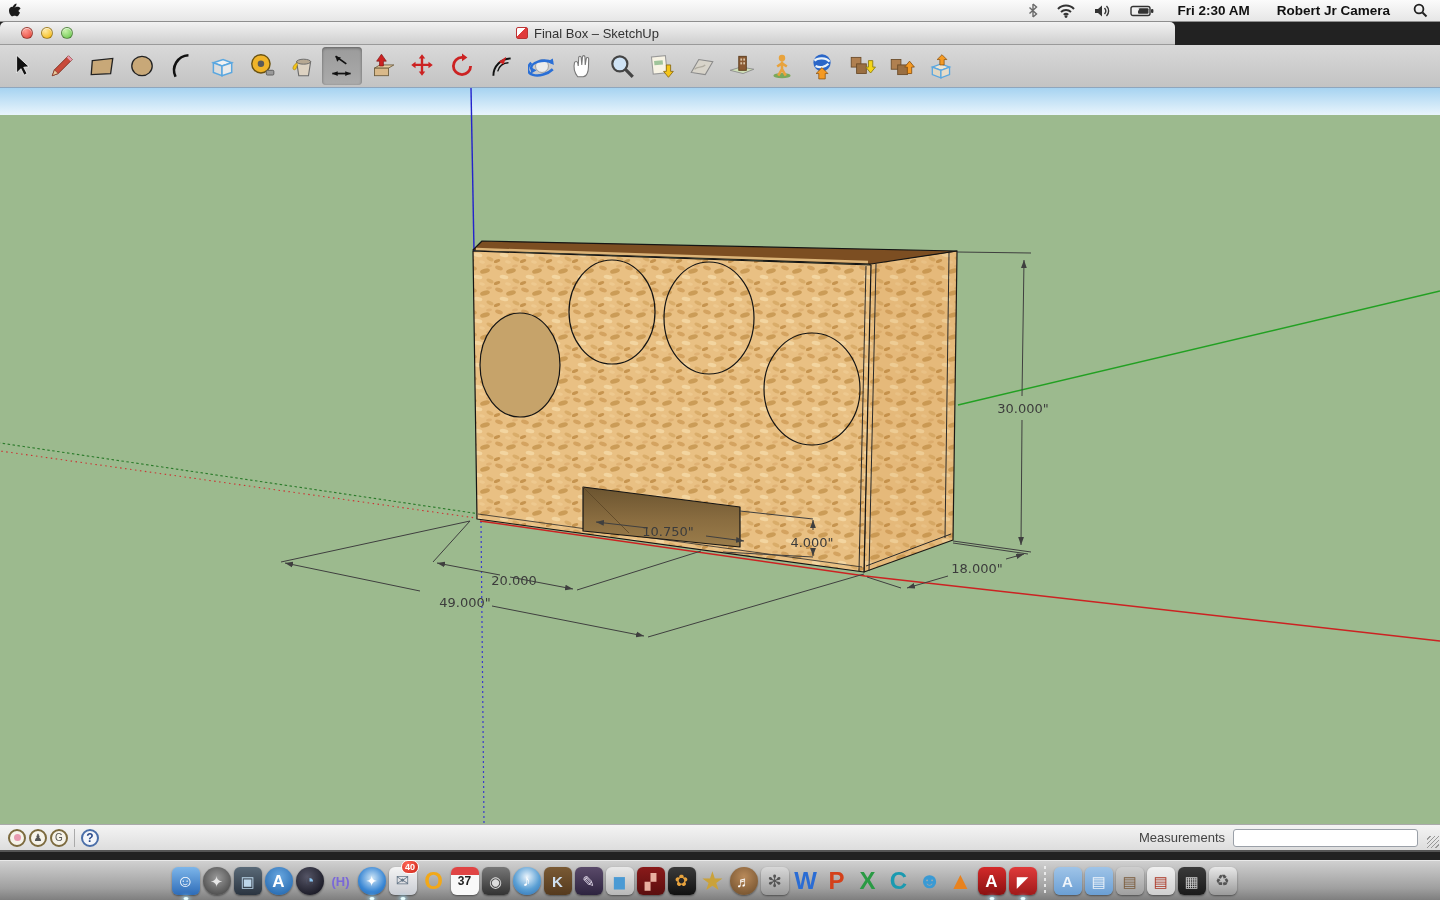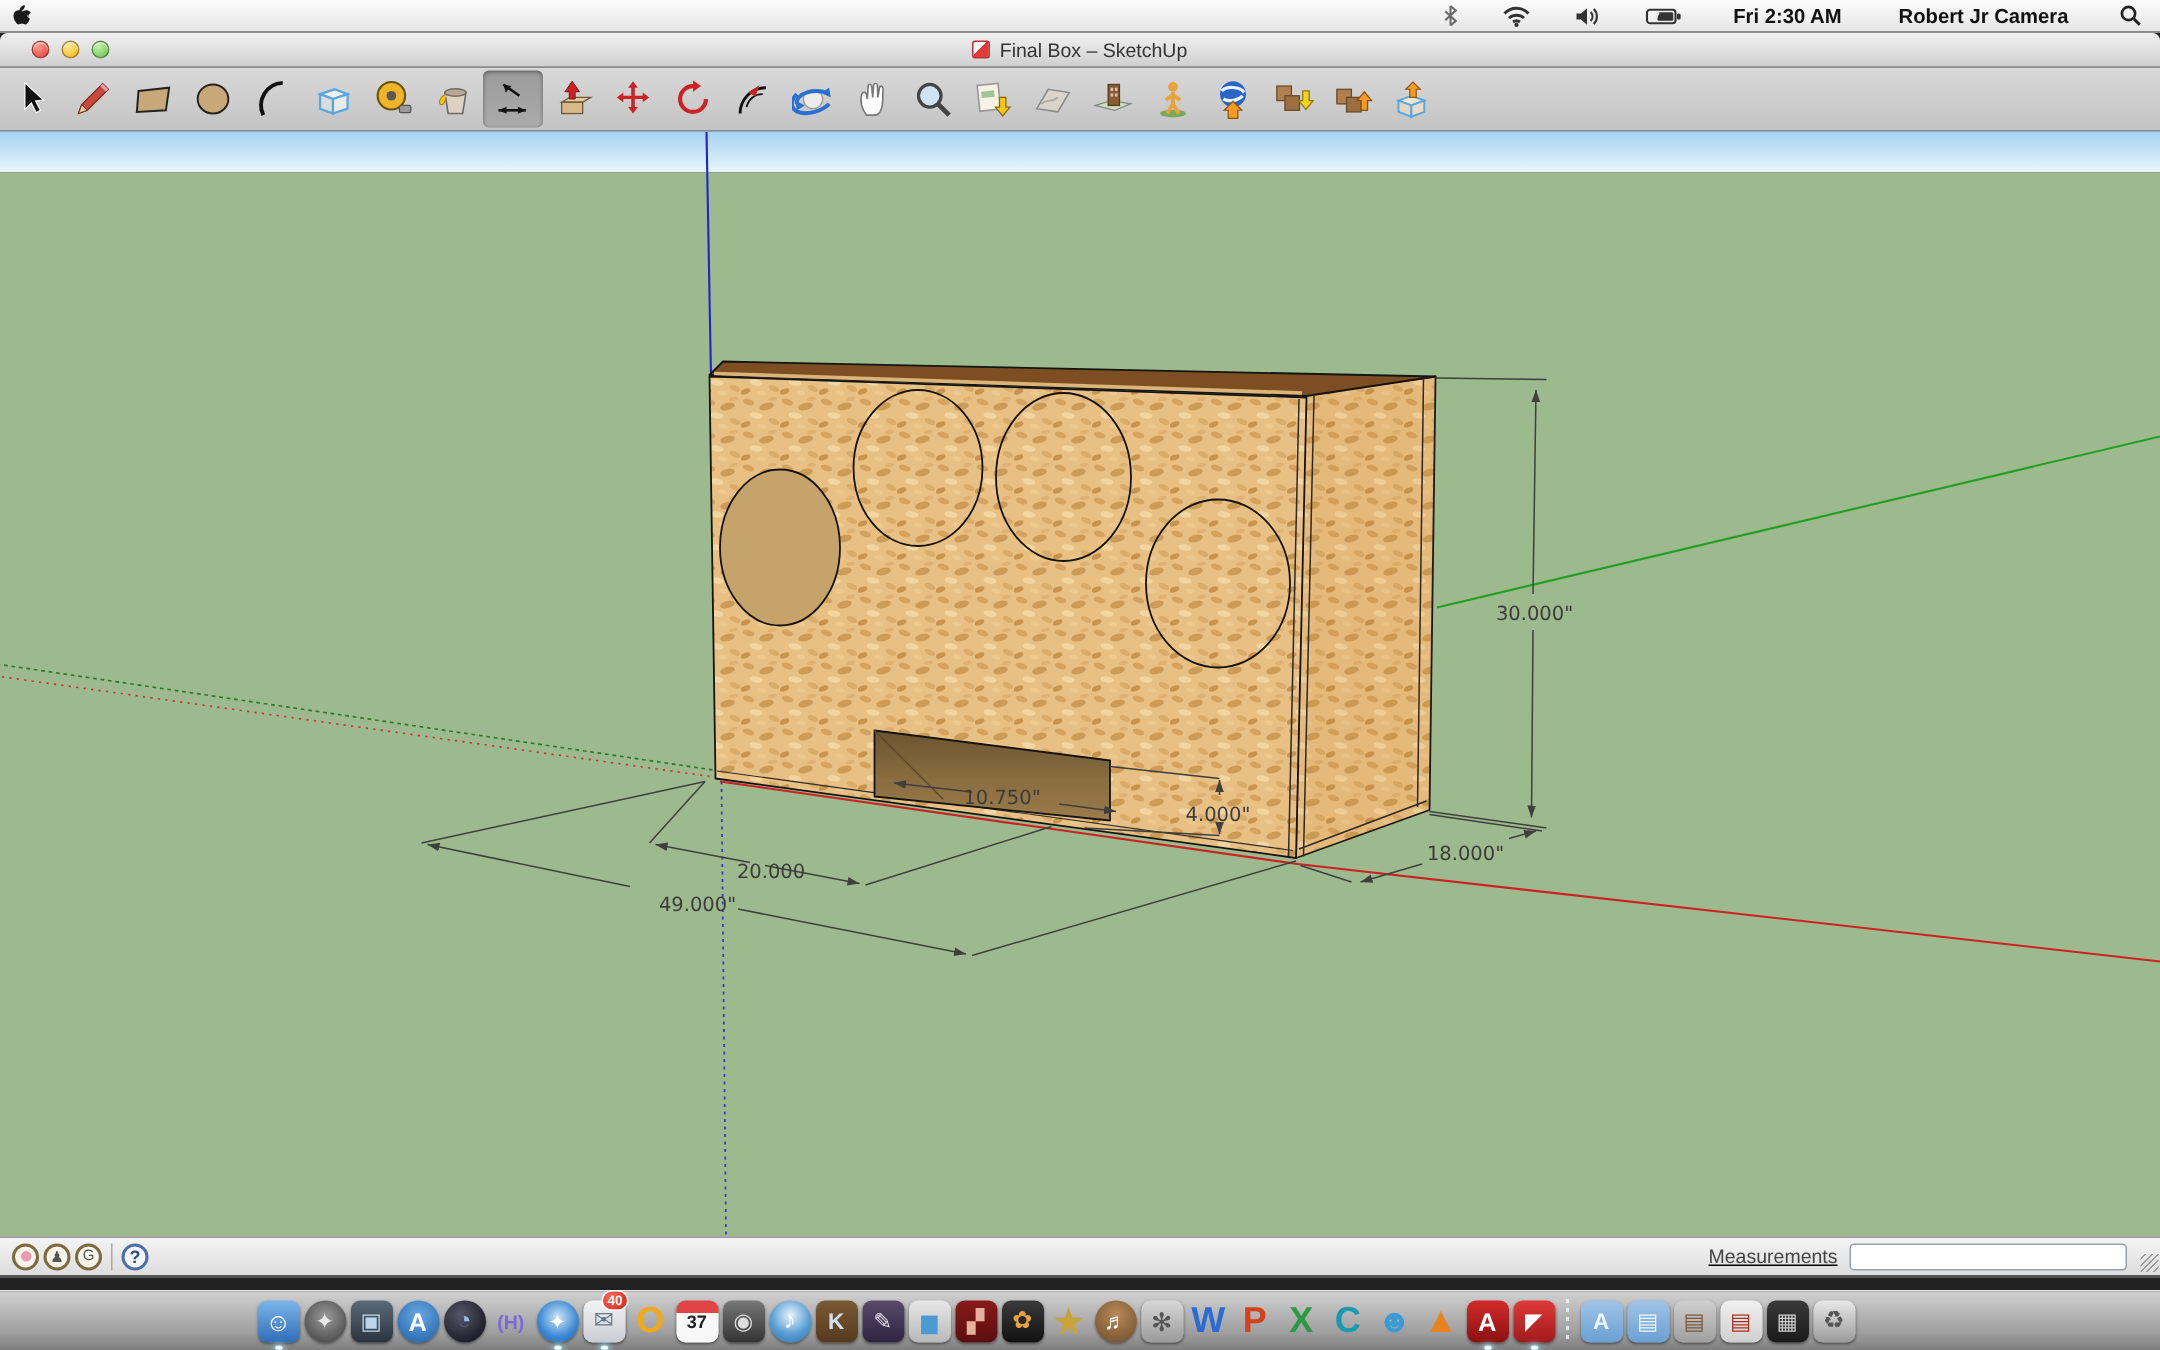--- a/index.html
+++ b/index.html
@@ -8,26 +8,26 @@
   #screen { position:relative; width:1440px; height:900px; }
 
   
   #menubar { position:absolute; top:0; left:0; width:1440px; height:22px;
     background:linear-gradient(180deg,#fbfbfb,#e6e6e6); border-bottom:1px solid #8e8e8e;
     display:flex; align-items:center; font-size:13.5px; color:#111; z-index:50; }
   #menubar .apple { width:30px; display:flex; justify-content:center; }
   #menu-items { display:flex; align-items:center; }
   #menu-items .mitem { padding:0 11px; cursor:default; }
   #menu-items .mitem.appname { font-weight:bold; padding:0 12px 0 6px; }
-  #menu-right { margin-left:auto; display:flex; align-items:center; gap:22px; padding-right:8px; }
+  #menu-right { margin-left:auto; display:flex; align-items:center; gap:11px; padding-right:8px; }
   #menu-right .mstat { display:flex; align-items:center; padding:0 4px; }
   #menu-right .clock, #menu-right .user { font-weight:600; padding:0 8px; }
 
   
-  #titlebar { position:absolute; top:22px; left:0; width:1440px; height:23px;
+  #titlebar { position:absolute; top:22px; left:0; width:1175px; height:23px;
     background:linear-gradient(180deg,#f2f2f2,#cfcfcf); border-bottom:1px solid #9a9a9a;
     border-radius:5px 5px 0 0; display:flex; align-items:center;padding-left:11px; }
   .tlights { display:flex; gap:8px; padding-left:10px; }
   .tl { width:12px; height:12px; border-radius:50%; border:1px solid rgba(0,0,0,.35);
     box-shadow:inset 0 1px 1px rgba(255,255,255,.7); }
   .tl.red { background:radial-gradient(circle at 35% 30%,#ff9a90,#e33e32); }
   .tl.yellow { background:radial-gradient(circle at 35% 30%,#ffe9a0,#f4b400); }
   .tl.green { background:radial-gradient(circle at 35% 30%,#c6f2a9,#61c244); }
   #title-center { position:absolute; left:0; right:0; text-align:center; font-size:13px;
     color:#333; display:flex; justify-content:center; align-items:center; gap:6px; }
@@ -55,21 +55,21 @@
     border-bottom:2px solid #555; display:flex; align-items:center; padding:0 8px; }
   .sb-circle { width:18px; height:18px; border-radius:50%; border:2px solid #7c6a3e;
     background:#f6f3ea; display:flex; align-items:center; justify-content:center;
     margin-right:3px; font-size:10px; color:#555; position:relative; }
   .sb-circle .pin { width:7px; height:7px; border-radius:50%; background:#e89ab0; display:block; }
   .sb-sep { width:1px; height:18px; background:#aaa; margin:0 6px 0 3px; }
   .sb-help { width:18px; height:18px; border-radius:50%; border:2px solid #4a6ea8;
     background:#f4f6fa; color:#2a4a8a; font-weight:bold; font-size:12px;
     display:flex; align-items:center; justify-content:center; margin-right:8px; }
   #status-hint { font-size:12.5px; font-weight:600; color:#111; }
-  #measure-wrap { margin-left:auto; display:flex; align-items:center; gap:8px; padding-right:14px;text-decoration:underline; }
+  #measure-wrap { margin-left:auto; display:flex; align-items:center; gap:8px; padding-right:14px; }
   #measure-label { font-size:13px; color:#444; }
   #measure-input { width:185px; height:18px; border:1px solid #9aa0a8; border-radius:3px;
     background:#fff; font-size:12px; padding:0 4px; }
   #resize-grip { position:absolute; right:1px; bottom:2px; width:12px; height:12px;
     background:repeating-linear-gradient(135deg,transparent 0 2px,#999 2px 3px); }
 
   
   #dockstrip { position:absolute; top:852px; left:0; width:1440px; height:48px;
     background:linear-gradient(180deg,#7d7d7d 0%,#696969 12%,#cicici 14%,#c6c6c6 16%,#b5b5b5 55%,#8d8d8d 100%); }
   #dockfloor { position:absolute; top:8px; left:0; width:1440px; height:40px;

